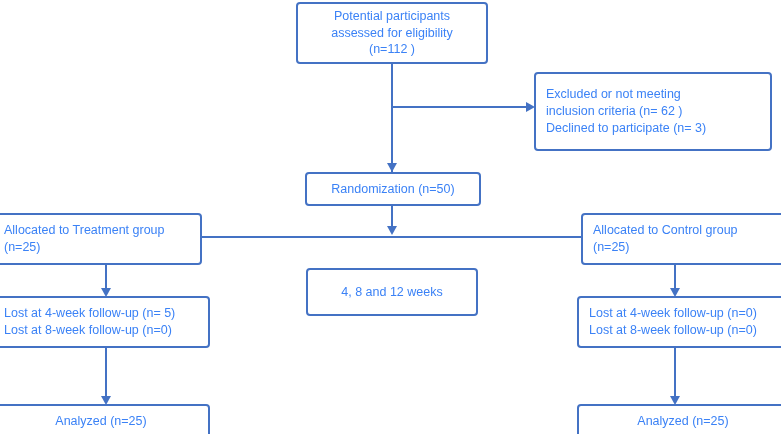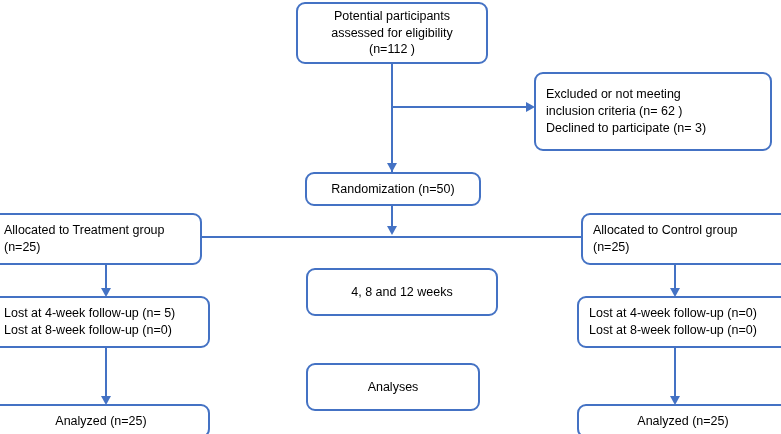--- a/index.html
+++ b/index.html
@@ -13,22 +13,22 @@
     height: 434px;
     background: #ffffff;
     overflow: hidden;
     font-family: "Liberation Sans", sans-serif;
   }
   .box {
     position: absolute;
     box-sizing: border-box;
     background: #ffffff;
     border: 2px solid #4472c4;
-    border-radius: 9px;
-    color: #000000;
+    border-radius: 4px;
+    color: #3b82f6;
     font-size: 12.5px;
     line-height: 1.35;
     display: flex;
     flex-direction: column;
     justify-content: center;
     z-index: 3;
   }
   .box.center-text {
     align-items: center;
     text-align: center;
@@ -139,45 +139,40 @@
     </div>
   </div>
 
   <div class="box left-text" style="left:581px; top:213px; width:208px; height:52px;">
     <div class="pad">
       <div>Allocated to Control group</div>
       <div>(n=25)</div>
     </div>
   </div>
 
-  <div class="box center-text" style="left:306px; top:268px; width:192px; height:48px;">
+  <div class="box center-text" style="left:306px; top:268px; width:172px; height:48px;">
     <div class="pad">
       <div>4, 8 and 12 weeks</div>
     </div>
   </div>
 
   <div class="box left-text" style="left:-8px; top:296px; width:218px; height:52px;">
     <div class="pad">
       <div>Lost at 4-week follow-up (n= 5)</div>
       <div>Lost at 8-week follow-up (n=0)</div>
     </div>
   </div>
 
   <div class="box left-text" style="left:577px; top:296px; width:212px; height:52px;">
     <div class="pad">
       <div>Lost at 4-week follow-up (n=0)</div>
       <div>Lost at 8-week follow-up (n=0)</div>
     </div>
   </div>
 
-  <div class="box center-text" style="left:306px; top:363px; width:174px; height:48px;">
-    <div class="pad">
-      <div>Analyses</div>
-    </div>
-  </div>
 
   <div class="box center-text" style="left:-8px; top:404px; width:218px; height:34px;">
     <div class="pad">
       <div>Analyzed (n=25)</div>
     </div>
   </div>
 
   <div class="box center-text" style="left:577px; top:404px; width:212px; height:34px;">
     <div class="pad">
       <div>Analyzed (n=25)</div>

